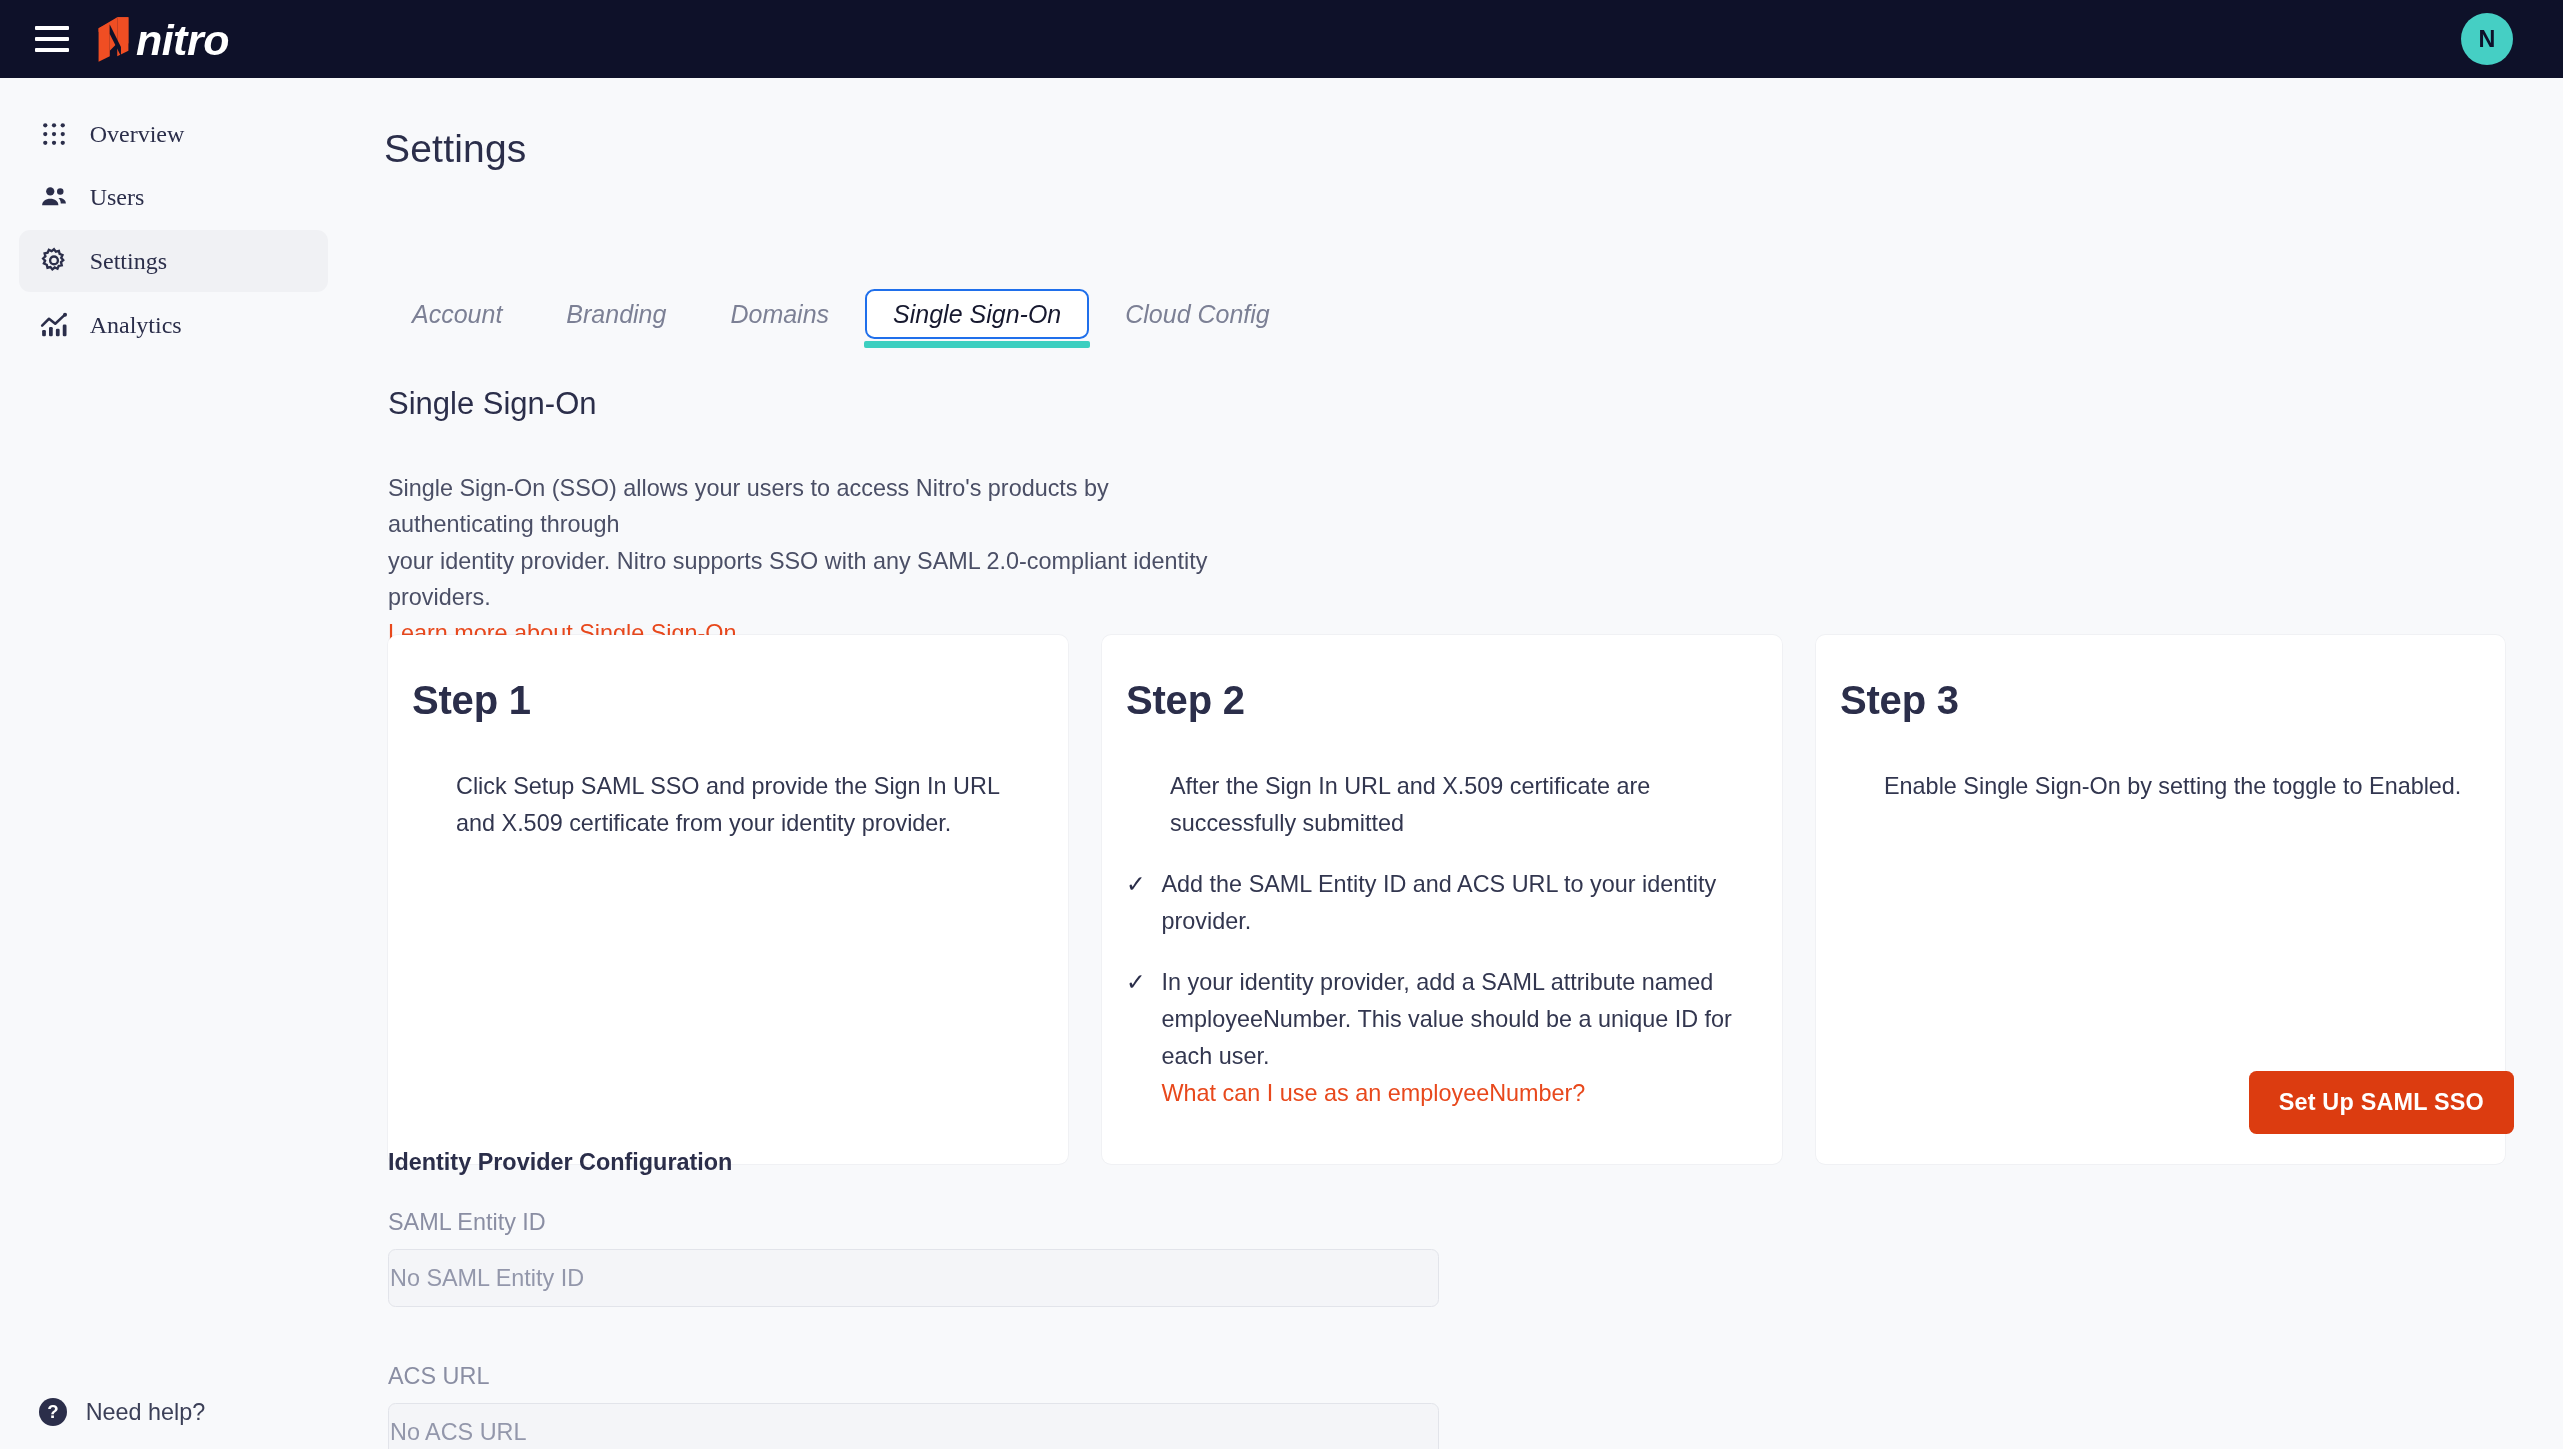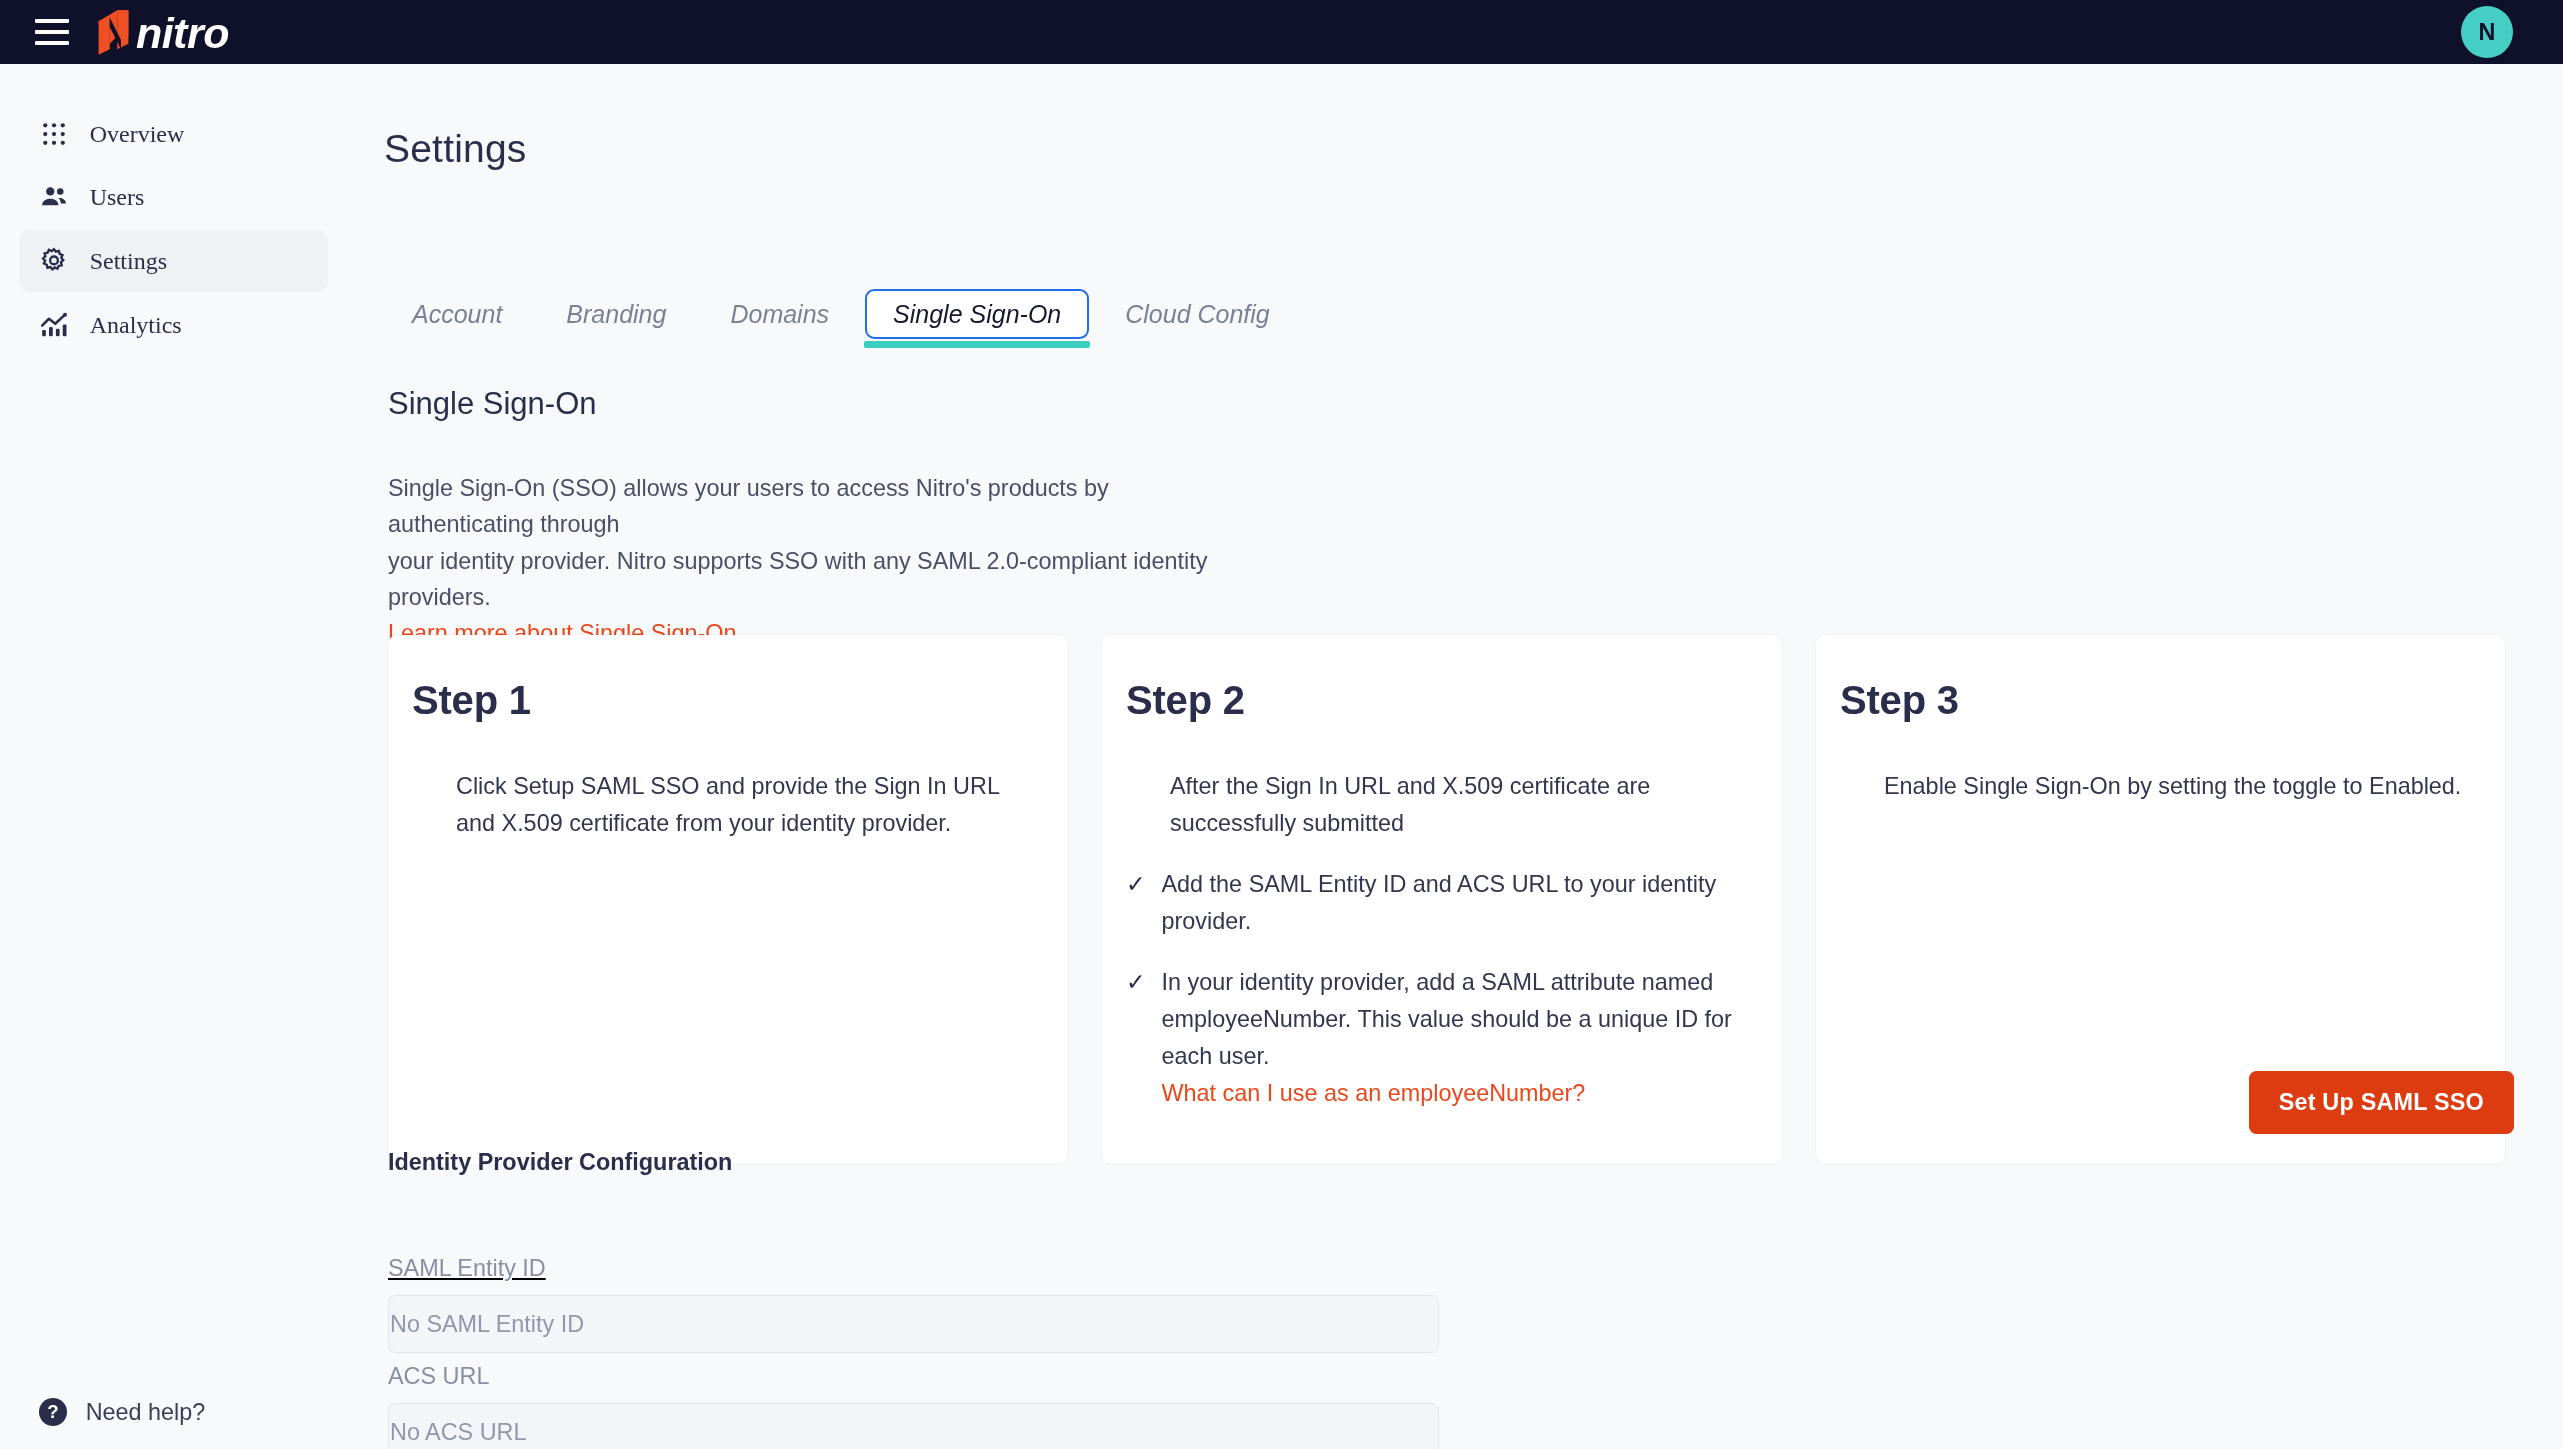--- a/index.html
+++ b/index.html
@@ -10,21 +10,21 @@
     background: #f8f9fb;
     font-family: "Liberation Sans", sans-serif;
     overflow: hidden;
   }
 
   
   .topbar {
     position: absolute;
     top: 0; left: 0;
     width: 2563px;
-    height: 64px;
+    height: 78px;
     background: #0e1129;
     display: flex;
     align-items: center;
     padding: 0 35px;
   }
   .hamburger {
     width: 34px; height: 26px;
     display: flex; flex-direction: column; justify-content: space-between;
     cursor: pointer;
     margin-right: 24px;
@@ -268,21 +268,21 @@
   
   .form-heading {
     position: absolute;
     top: 1067px;
     left: 41px;
     font-size: 23.4px;
     font-weight: 700;
     color: #2b2e4a;
   }
   .field { position: absolute; left: 41px; width: 1051px; }
-  .field-1 { top: 1173px; text-decoration: underline; }
+  .field-1 { top: 1127px; }
   .field-2 { top: 1281px; }
   .field-label {
     font-size: 23.4px;
     color: #8a8ea3;
     margin-bottom: 13px;
     display: block;
   }
   .field-input {
     width: 100%;
     height: 58px;

